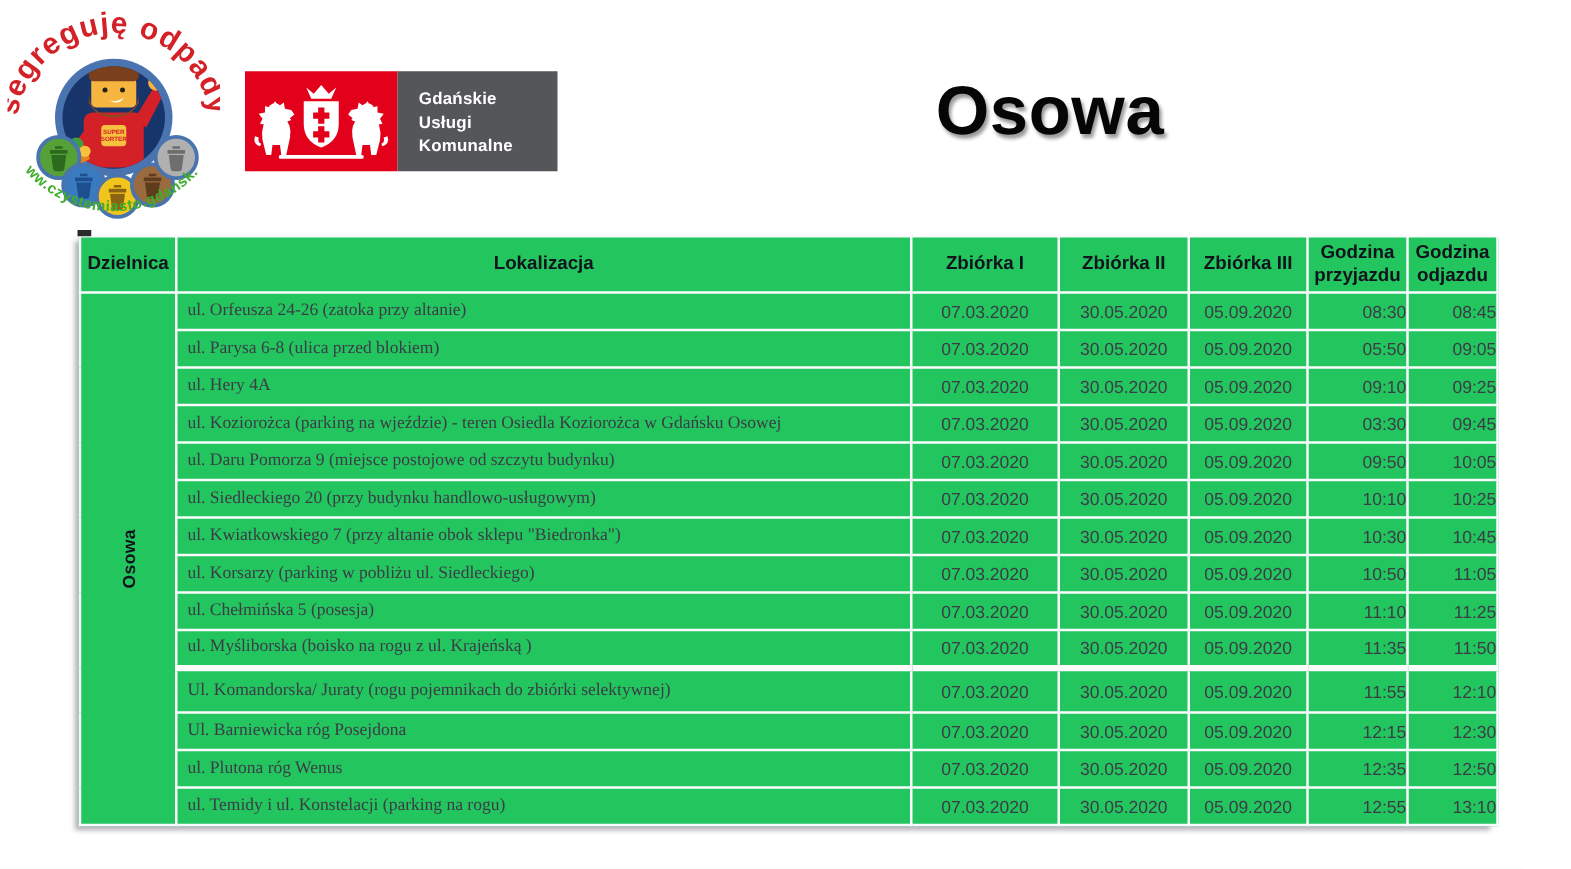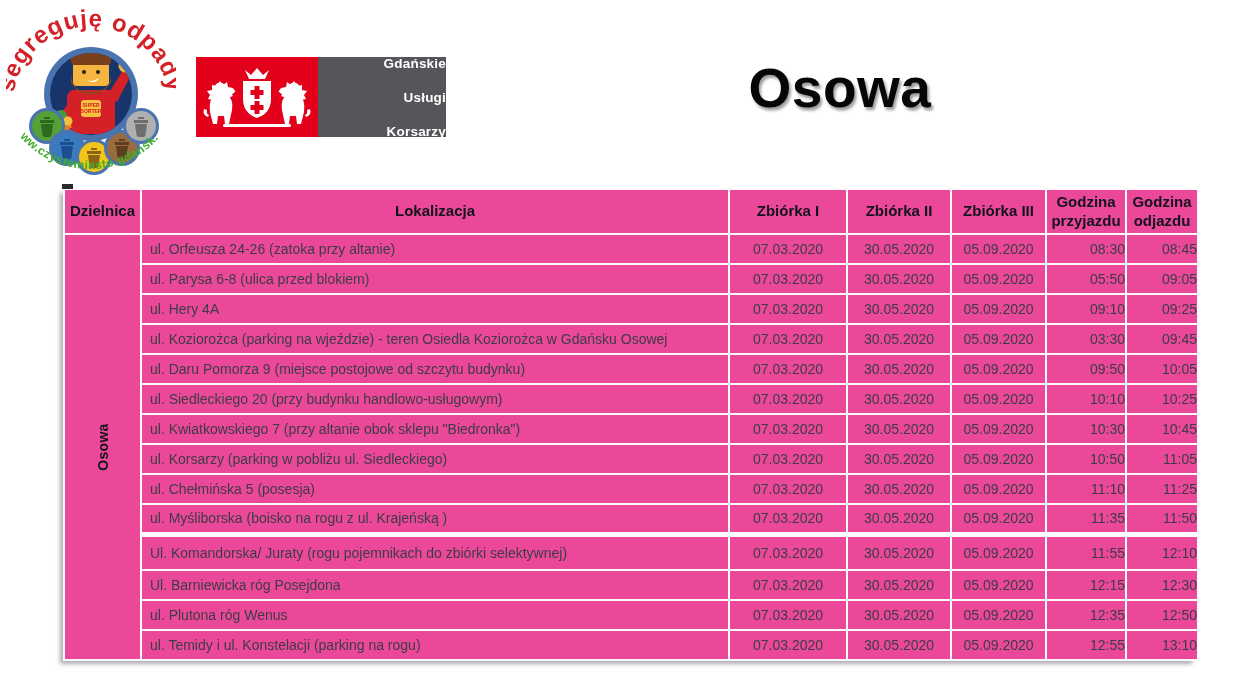--- a/index.html
+++ b/index.html
@@ -6,38 +6,38 @@
   html,body { background:#ffffff; }
   body { font-family:"Liberation Sans", sans-serif; }
   .page { position:relative; width:1257px; height:695px; background:#ffffff; overflow:hidden; }
 
   
   .badge-logo { position:absolute; left:6px; top:4px; width:170px; height:172px; }
   .guk-logo { position:absolute; left:196px; top:57px; height:80px; display:flex; }
   .guk-crest-box { width:122px; height:80px; background:#e2001a; }
   .guk-text-box { width:128px; height:80px; background:#55565a; color:#ffffff;
                   display:flex; flex-direction:column; justify-content:center;
-                  padding-left:17px; gap:17px;align-items:flex-end; }
+                  padding-left:17px; gap:2px; }
   .guk-text-box span { font-size:13.5px; font-weight:bold; line-height:17px; letter-spacing:.2px; }
 
   .page-title { position:absolute; left:630px; top:56px; width:420px; text-align:center;
                 font-size:55px; font-weight:600; color:#060606; letter-spacing:.5px;
                 text-shadow:2px 3px 3px rgba(0,0,0,0.40); }
 
   
   .table-wrap { position:absolute; left:63px; top:188px; width:1134px;
                 box-shadow:-4px 4px 4px -1px rgba(110,110,120,0.55); }
   .corner-tick { position:absolute; left:-1px; top:-4px; width:11px; height:5px; background:#2a2a2a; }
-  table.schedule { width:1134px; border-collapse:collapse; background:#ec4899; table-layout:fixed;
+  table.schedule { width:1134px; border-collapse:collapse; background:#22c55e; table-layout:fixed;
                    border-left:1px solid #97979f; }
   table.schedule th, table.schedule td { border:2px solid #fbfbfe; }
   table.schedule th { height:45px; font-size:15px; font-weight:bold; color:#13131d;
                       text-align:center; vertical-align:middle; padding:2px 4px; line-height:1.25; }
   table.schedule td { height:30px; font-size:14px; color:#3c3c46; vertical-align:middle; }
-  td.loc  { text-align:left; padding:2px 6px 2px 8px; }
+  td.loc  { text-align:left; padding:2px 6px 2px 8px;font-family:Liberation Serif, serif; }
   td.date { text-align:center; color:#4a4a52; }
   td.time { text-align:right; font-size:15px; color:#1f1f27; }
   td.district-cell { text-align:center; vertical-align:middle; }
   .vtext { display:inline-block; transform:rotate(-90deg); font-weight:bold; font-size:14px;
            color:#13131d; white-space:nowrap; letter-spacing:.3px; }
   tbody tr:nth-child(11) td { height:36px; border-top-width:5px; }
 </style>
 </head>
 <body>
 
@@ -135,21 +135,21 @@
           <rect x="58.5" y="44" width="5" height="13"></rect>
             <rect x="54.5" y="48" width="13" height="5"></rect>
         </g>
 
         <rect x="27" y="67" width="68" height="3" rx="1.5" fill="#ffffff"></rect>
       </svg>
     </div>
     <div class="guk-text-box">
       <span>Gdańskie</span>
       <span>Usługi</span>
-      <span>Korsarzy</span>
+      <span>Komunalne</span>
     </div>
   </div>
 
   <div class="page-title">Osowa</div>
 
   <div class="table-wrap">
     <div class="corner-tick"></div>
     <table class="schedule">
       <colgroup>
         <col style="width:77px">

